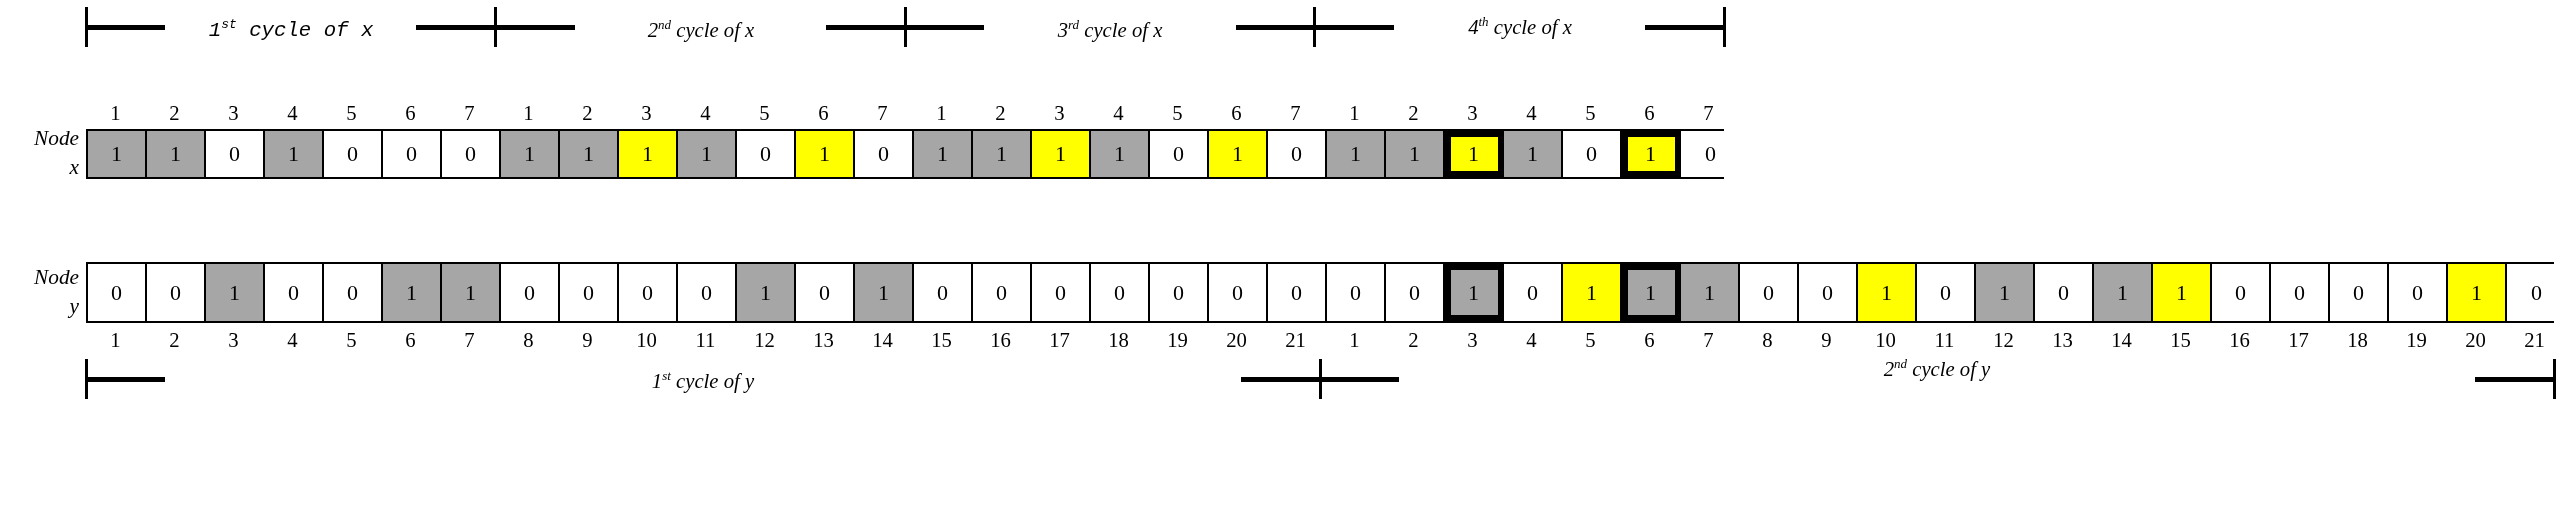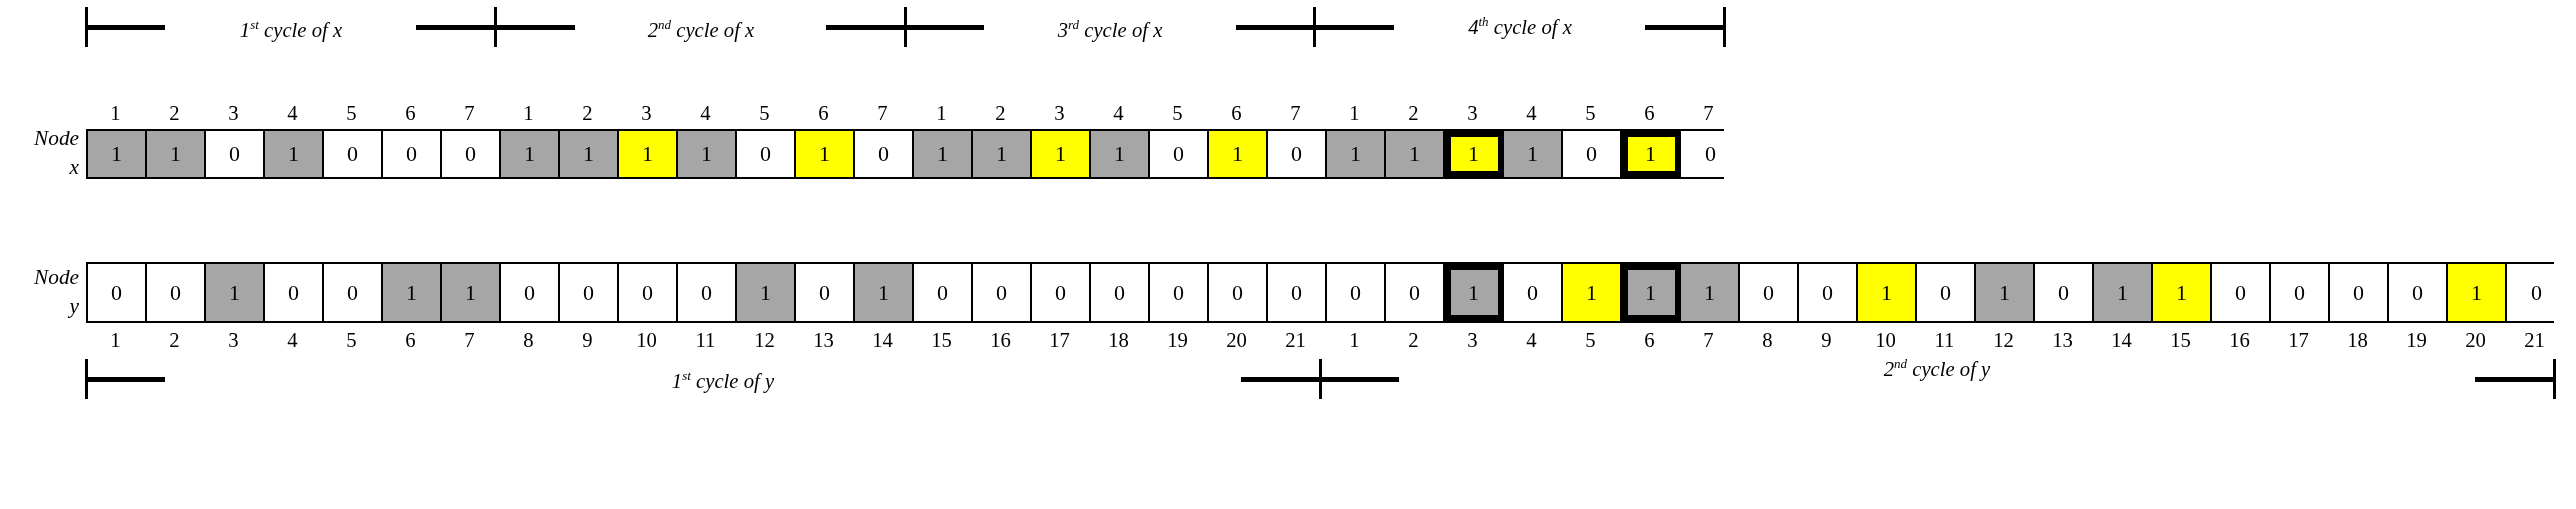--- a/index.html
+++ b/index.html
@@ -91,21 +91,21 @@
       <div class="rule-h" style="left: 826px; top: 25px; width: 79px;"></div>
       <div class="tick-v" style="left: 904px; top: 6.9px; height: 40px;"></div>
       <div class="rule-h" style="left: 905px; top: 25px; width: 79px;"></div>
       <div class="rule-h" style="left: 1236px; top: 25px; width: 79px;"></div>
       <div class="tick-v" style="left: 1313px; top: 6.9px; height: 40px;"></div>
       <div class="rule-h" style="left: 1315px; top: 25px; width: 79px;"></div>
       <div class="rule-h" style="left: 1645px; top: 25px; width: 79px;"></div>
       <div class="tick-v" style="left: 1723px; top: 6.9px; height: 40px;"></div>
     </div>
   <div id="top-cycle-labels">
-      <div class="cyclelabel" style="left: 86px; width: 410px; top: 16.5px;">1<sup>st</sup> cycle of x</div>
+      <div class="cyclelabel" style="left: 86px; width: 410px; top: 16.5px; font-family: Liberation Mono, monospace;">1<sup>st</sup> cycle of x</div>
       <div class="cyclelabel" style="left: 496px; width: 410px; top: 16.5px;">2<sup>nd</sup> cycle of x</div>
       <div class="cyclelabel" style="left: 905px; width: 410px; top: 16.5px;">3<sup>rd</sup> cycle of x</div>
       <div class="cyclelabel" style="left: 1315px; width: 410px; top: 14px;">4<sup>th</sup> cycle of x</div>
     </div>
 
   <div class="idxrow" id="x-index-row" style="left: 86px; top: 102px;">
       <div class="idx" style="width: 59px;">1</div>
       <div class="idx" style="width: 59px;">2</div>
       <div class="idx" style="width: 59px;">3</div>
       <div class="idx" style="width: 59px;">4</div>
@@ -407,18 +407,18 @@
   <div id="bottom-brackets">
       <div class="tick-v" style="left: 85px; top: 359px; height: 40px;"></div>
       <div class="rule-h" style="left: 86px; top: 377px; width: 79px;"></div>
       <div class="rule-h" style="left: 1241px; top: 377px; width: 79px;"></div>
       <div class="tick-v" style="left: 1319px; top: 359px; height: 40px;"></div>
       <div class="rule-h" style="left: 1320px; top: 377px; width: 79px;"></div>
       <div class="rule-h" style="left: 2475px; top: 377px; width: 79px;"></div>
       <div class="tick-v" style="left: 2553px; top: 359px; height: 40px;"></div>
     </div>
   <div id="bottom-cycle-labels">
-      <div class="cyclelabel" style="left: 86px; width: 1234px; top: 368px; padding-left: 20px;">1<sup>st</sup> cycle of y</div>
+      <div class="cyclelabel" style="left: 86px; width: 1234px; top: 368px;">1<sup>st</sup> cycle of y</div>
       <div class="cyclelabel" style="left: 1320px; width: 1234px; top: 356px;">2<sup>nd</sup> cycle of y</div>
     </div>
 
 </div>
 
 
 </body></html>

